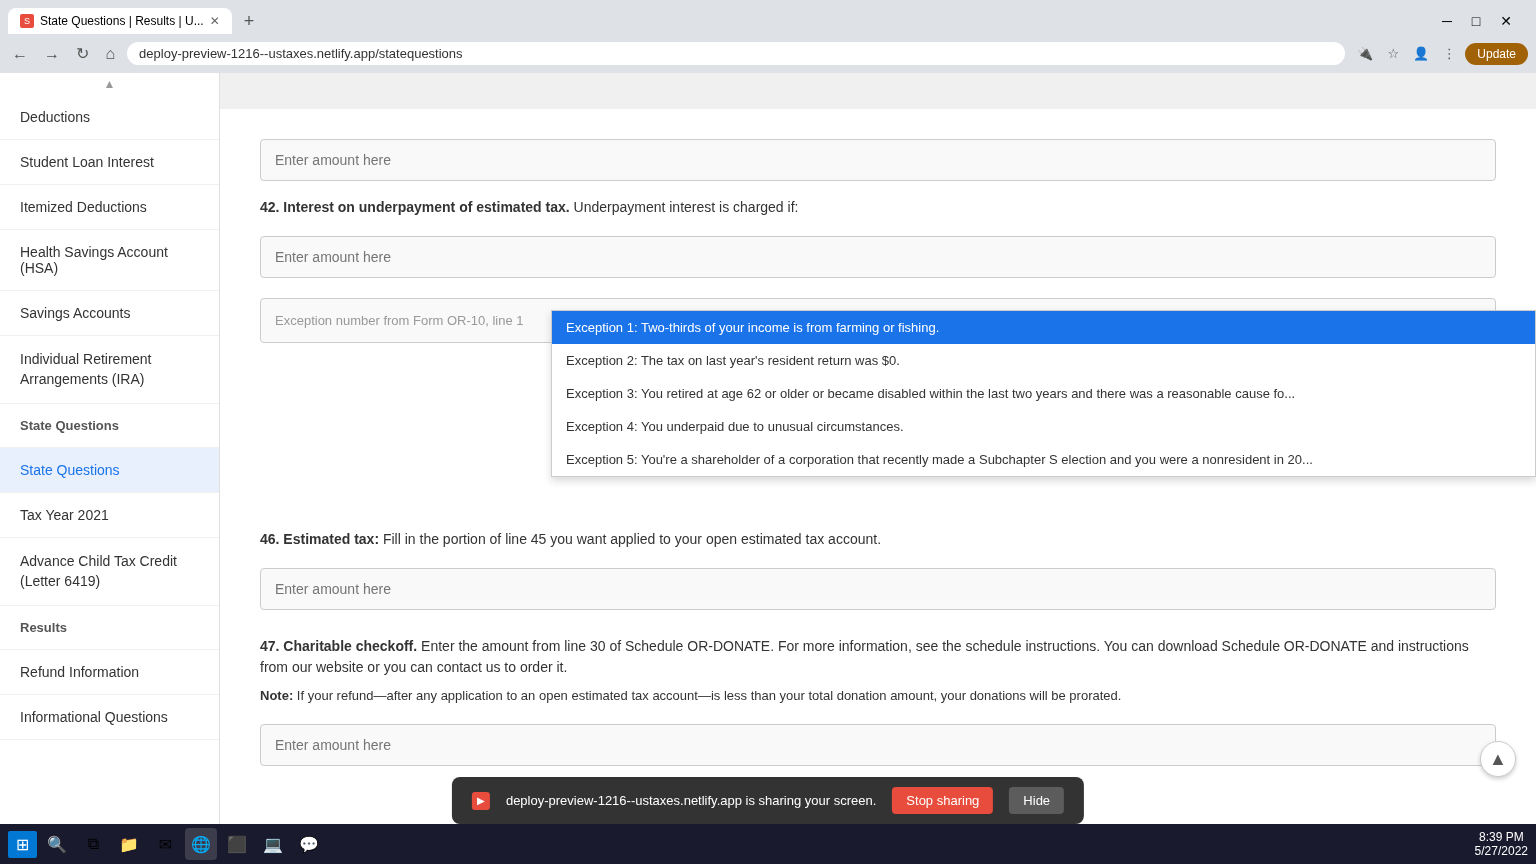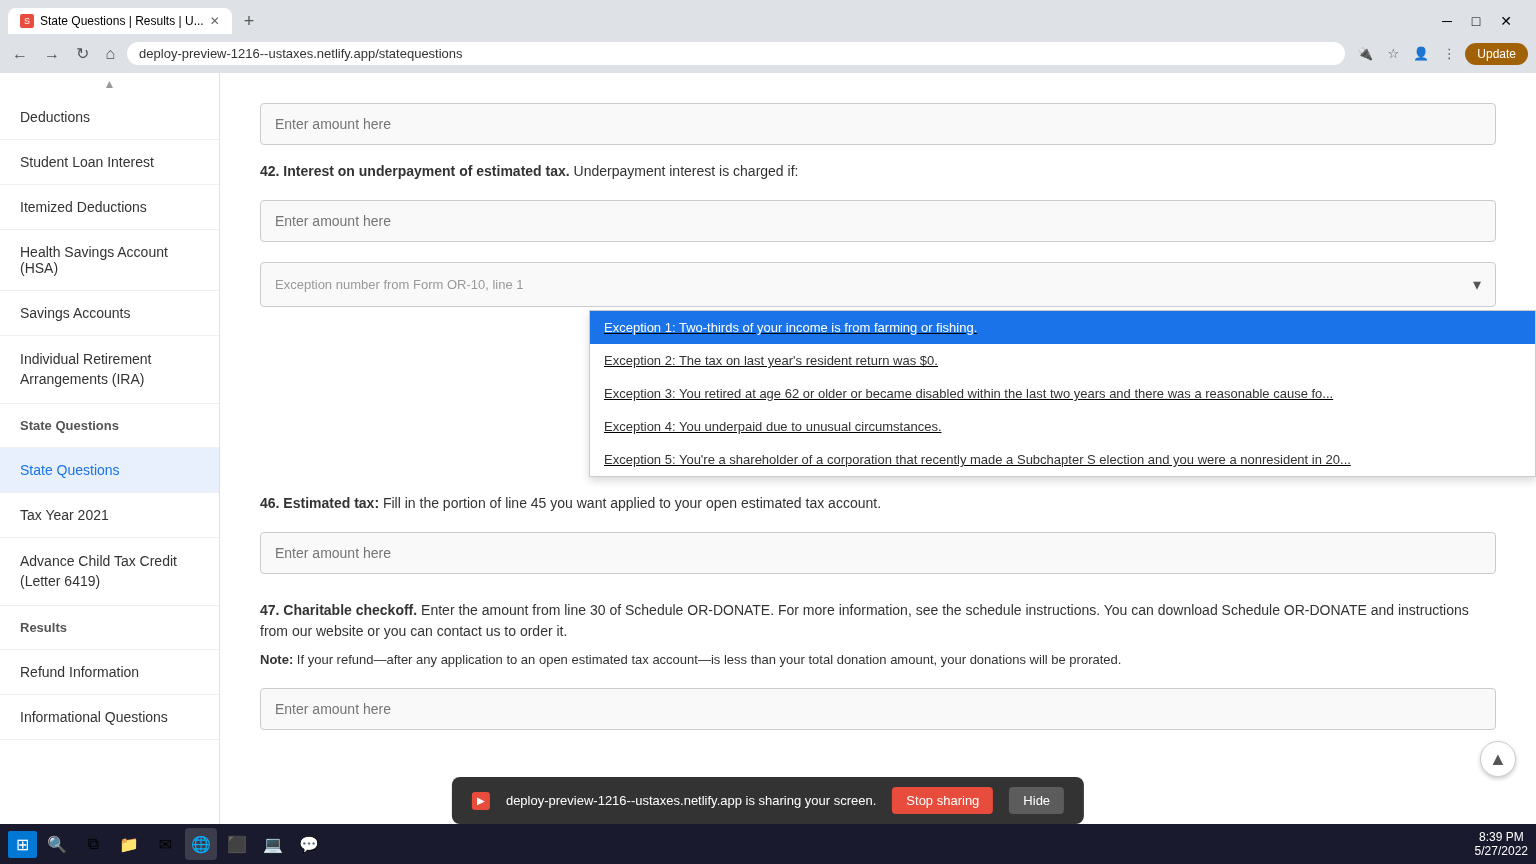--- a/index.html
+++ b/index.html
@@ -24,21 +24,21 @@
     .main-layout { display: flex; height: calc(864px - 80px); }
 
     
     .sidebar { width: 220px; background: white; border-right: 1px solid #e0e0e0; overflow-y: auto; flex-shrink: 0; }
     .sidebar-item { padding: 14px 20px; cursor: pointer; font-size: 14px; color: #333; border-bottom: 1px solid #f0f0f0; }
     .sidebar-item.active { background: #e8f0fe; color: #1a73e8; font-weight: 500; }
     .sidebar-item.category { font-weight: 600; color: #555; font-size: 13px; }
     .sidebar-scroll-indicator { display: flex; justify-content: center; padding: 4px; color: #999; font-size: 12px; }
 
     
-    .content-area { flex: 1; background: #f5f5f5; overflow: hidden; position: relative; }
+    .content-area { flex: 1; background: #f5f5f5; overflow: hidden; position: relative; margin-top: 36px; }
     .content-wrapper { padding: 20px 40px; background: white; min-height: 100%; }
 
     
     .amount-input-box { border: 1px solid #ccc; border-radius: 4px; padding: 12px 14px; color: #999; font-size: 14px; margin: 10px 0; width: 100%; background: #f9f9f9; }
 
     .question-text { font-size: 14px; color: #333; margin: 16px 0 8px; line-height: 1.5; }
     .question-number { font-weight: bold; }
 
     .dropdown-wrapper { position: relative; margin: 10px 0; }
     .dropdown-input { border: 1px solid #ccc; border-radius: 4px; padding: 12px 14px; color: #999; font-size: 14px; width: 100%; background: #f9f9f9; display: flex; justify-content: space-between; align-items: center; cursor: pointer; }
@@ -56,21 +56,21 @@
     
     .taskbar { position: fixed; bottom: 0; left: 0; right: 0; height: 40px; background: #1a1a2e; display: flex; align-items: center; padding: 0 8px; gap: 4px; z-index: 999; }
     .taskbar-start { background: #0078d4; border: none; color: white; padding: 4px 8px; border-radius: 2px; font-size: 16px; cursor: pointer; }
     .taskbar-icon { width: 32px; height: 32px; display: flex; align-items: center; justify-content: center; cursor: pointer; border-radius: 4px; font-size: 16px; }
     .taskbar-time { margin-left: auto; color: white; font-size: 12px; text-align: center; }
 
     
     .scroll-up-btn { position: absolute; right: 20px; bottom: 80px; background: white; border: 1px solid #ccc; border-radius: 50%; width: 36px; height: 36px; display: flex; align-items: center; justify-content: center; cursor: pointer; font-size: 18px; color: #555; box-shadow: 0 2px 4px rgba(0,0,0,0.2); }
 
     
-    .dropdown-overlay { position: fixed; top: 310px; left: 589px; right: 0; background: white; border: 1px solid #ccc; z-index: 200; box-shadow: 0 4px 8px rgba(0,0,0,0.15); text-decoration: underline; }
+    .dropdown-overlay { position: fixed; top: 310px; left: 551px; right: 0; background: white; border: 1px solid #ccc; z-index: 200; box-shadow: 0 4px 8px rgba(0,0,0,0.15); }
     .dropdown-overlay-item { padding: 9px 14px; font-size: 13px; color: #333; cursor: pointer; }
     .dropdown-overlay-item.highlighted { background: #1a73e8; color: white; }
   </style>
 </head>
 <body>
 
 <div class="browser-chrome">
   <div class="tab-bar">
     <div class="tab active">
       <span class="tab-favicon">S</span>

